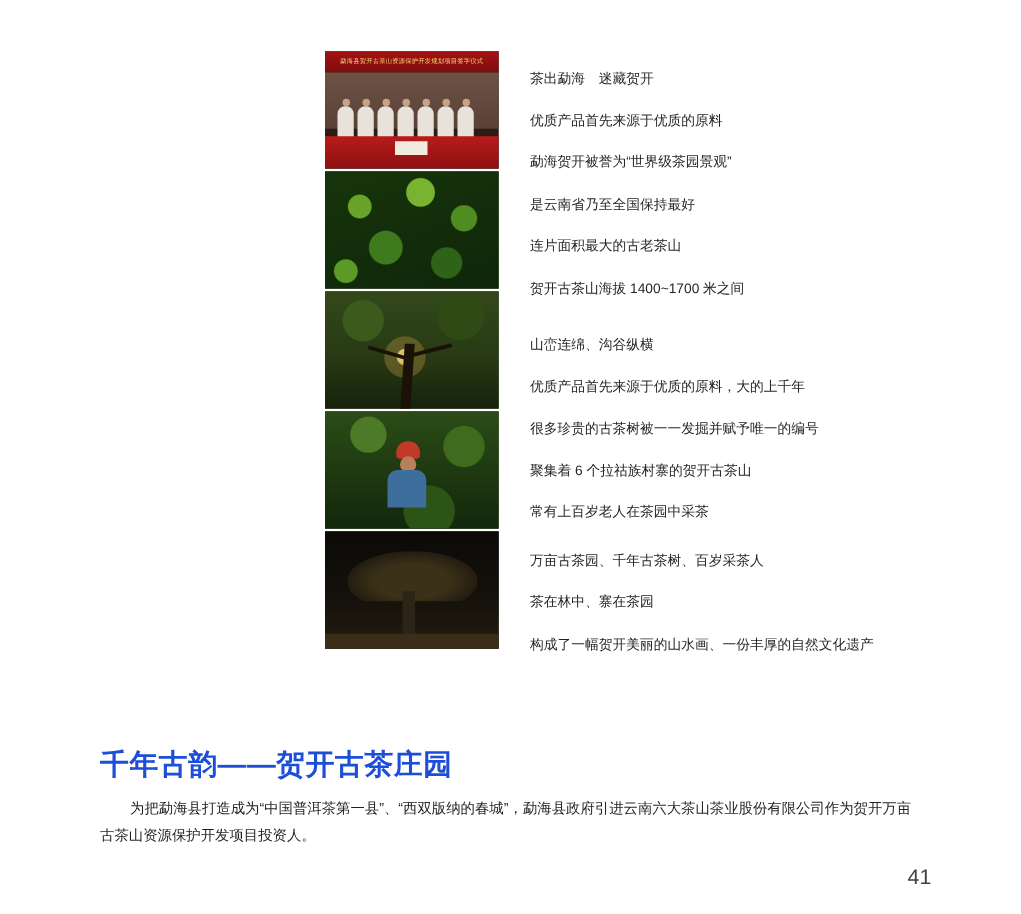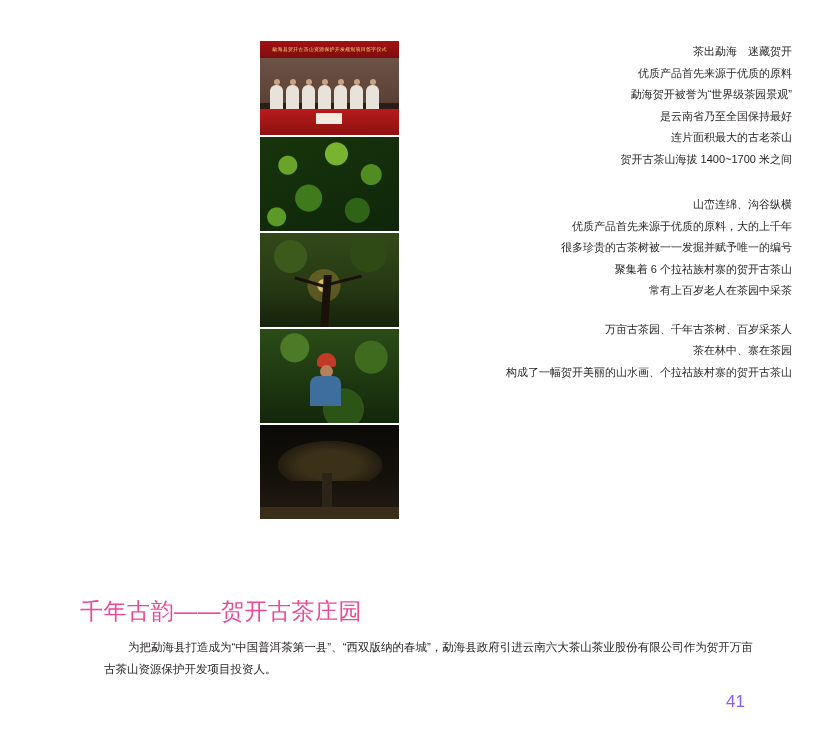--- a/index.html
+++ b/index.html
@@ -187,55 +187,54 @@
   .text-column {
     position: absolute;
     left: 412px;
     top: 41px;
     width: 380px;
     font-size: 11px;
     line-height: 21.5px;
     color: #231f20;
   }
   .para { margin: 0 0 17px 0; }
-  .para p { margin: 0; white-space: nowrap; text-align: right; }
+  .para p { margin: 12px; white-space: nowrap; }
   .para-2 { margin-top: 24px; }
 
   
   .heading {
     position: absolute;
     left: 80px;
     top: 596px;
     font-size: 23px;
-    font-weight: normal;
-    color: #ec4899;
+    font-weight: bold;
+    color: #1d4ed8;
     letter-spacing: .5px;
   }
 
   
   .body-text {
     position: absolute;
     left: 80px;
     top: 636px;
     width: 660px;
     font-size: 11.5px;
     line-height: 22px;
     color: #231f20;
-    margin-left: 24px;
   }
   .body-text p { margin: 0; }
   .indent { text-indent: 24px; }
 
   
   .page-number {
     position: absolute;
     right: 72px;
     top: 692px;
     font-size: 17px;
-    color: #8b5cf6;
+    color: #404040;
   }
 </style>
 </head>
 <body>
 
 <div class="page">
 
   <div class="media-column">
 
     <div class="photo photo-1">
@@ -295,21 +294,21 @@
       <p>山峦连绵、沟谷纵横</p>
       <p>优质产品首先来源于优质的原料，大的上千年</p>
       <p>很多珍贵的古茶树被一一发掘并赋予唯一的编号</p>
       <p>聚集着 6 个拉祜族村寨的贺开古茶山</p>
       <p>常有上百岁老人在茶园中采茶</p>
     </div>
 
     <div class="para para-3">
       <p>万亩古茶园、千年古茶树、百岁采茶人</p>
       <p>茶在林中、寨在茶园</p>
-      <p>构成了一幅贺开美丽的山水画、个拉祜族村寨的贺开古茶山</p>
+      <p>构成了一幅贺开美丽的山水画、一份丰厚的自然文化遗产</p>
     </div>
 
   </div>
 
   <div class="heading">千年古韵——贺开古茶庄园</div>
 
   <div class="body-text">
     <p class="indent">为把勐海县打造成为“中国普洱茶第一县”、“西双版纳的春城”，勐海县政府引进云南六大茶山茶业股份有限公司作为贺开万亩古茶山资源保护开发项目投资人。</p>
   </div>
 

